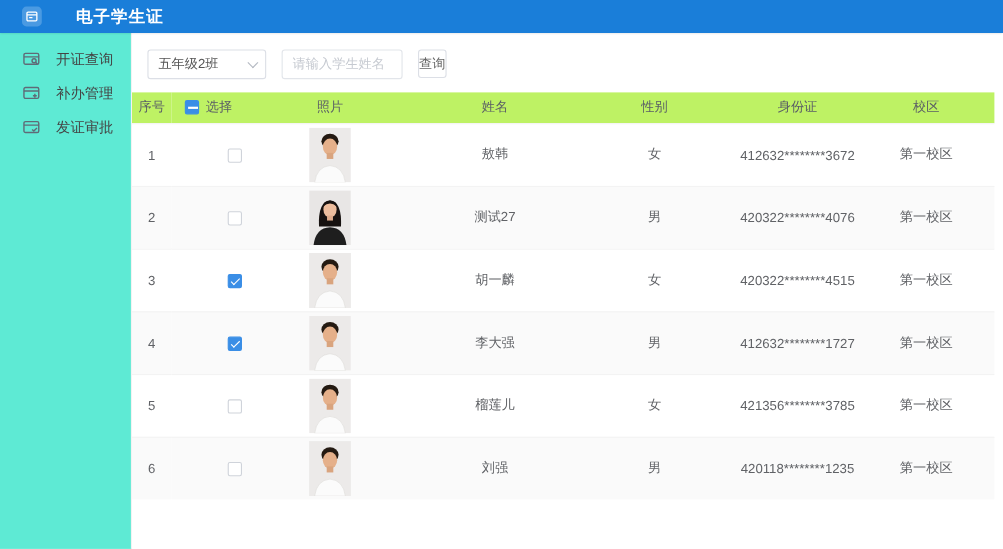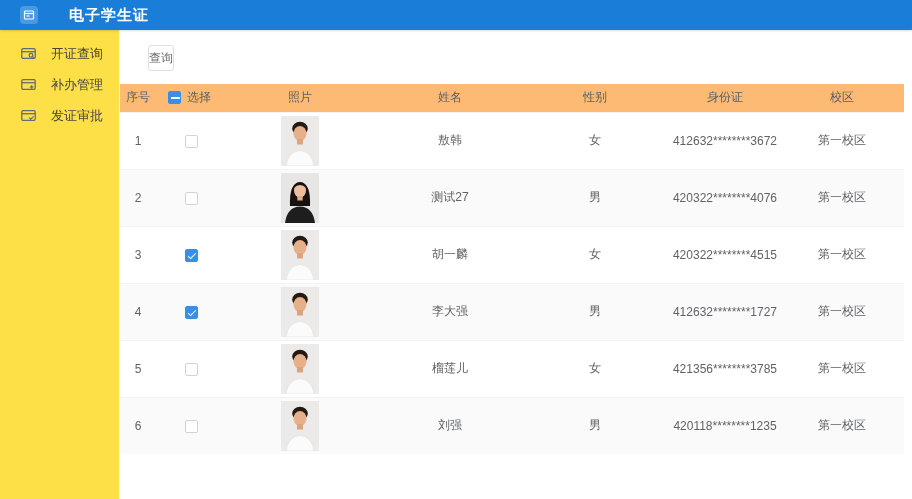--- a/index.html
+++ b/index.html
@@ -10,21 +10,21 @@
   .appbar { position:absolute; left:0; top:0; width:912px; height:30px;
     background:#1a7ed9; display:flex; align-items:center; padding-left:20px;
     box-shadow:0 1px 2px rgba(0,0,0,.15); z-index:5; }
   .logo { width:18px; height:18px; border-radius:4px; background:#4a9ae2;
     display:flex; align-items:center; justify-content:center; }
   .app-title { color:#fff; font-size:15px; font-weight:bold; margin-left:31px;
     letter-spacing:1px; }
 
   
   .sidebar { position:absolute; left:0; top:30px; width:120px; height:469px;
-    background:#fde047; border-right:1px solid #f2f2f2; padding-top:8px; }
+    background:#5eead4; border-right:1px solid #f2f2f2; padding-top:8px; }
   .side-item { height:31px; display:flex; align-items:center; padding-left:20px;
     cursor:pointer; color:#444; font-size:13px; }
   .side-item .s-icon { width:17px; height:17px; margin-right:14px; display:flex;
     align-items:center; }
   .side-item svg { stroke:#5f6b77; }
   .side-item.active { background:#e3f0fb; color:#3a92dd; }
   .side-item.active svg { stroke:#3a92dd; }
 
   
   .main { position:absolute; left:120px; top:30px; width:792px; height:469px;
@@ -40,27 +40,27 @@
     font-family:inherit; }
   .name-input::placeholder { color:#c6cad1; }
   .query-btn { height:26px; padding:0 0; margin-left:14px; background:#fff;
     border:1px solid #dcdfe6; border-radius:3px; font-size:12px; color:#666;
     cursor:pointer; font-family:Liberation Sans, sans-serif; }
 
   .notice { margin:24px 0 0 14px; font-size:12px; height:14px; color:#f0553b; }
 
   
   table { width:100%; border-collapse:collapse; margin-top:12px; table-layout:fixed; }
-  thead tr { background:#fdba74; height:28px; }
+  thead tr { background:#bef264; height:28px; }
   th { font-size:12px; color:#5a5e66; font-weight:normal; text-align:center; }
   tbody tr { height:57px; background:#fff; }
   tbody tr.alt { background:#fafafa; }
   tbody tr { border-top:1px solid #f3f3f3; }
   td { font-size:12px; color:#606266; text-align:center; }
-  .col-select { text-align:center; padding-left:6px; }
+  .col-select { text-align:right; padding-left:6px; }
   th.col-select { display:table-cell; }
   .sel-head { display:flex; align-items:center; gap:6px; padding-left:6px; }
 
   .cb { position:relative; display:inline-block; width:13px; height:13px;
     border:1px solid #cfd3da; border-radius:2px; background:#fff; cursor:pointer;
     vertical-align:middle; }
   .cb.checked, .cb.indeterminate { background:#3a8ee6; border-color:#3a8ee6; }
   .cb.checked::after { content:""; position:absolute; left:4px; top:1px; width:3px;
     height:7px; border:solid #fff; border-width:0 1.7px 1.7px 0; transform:rotate(45deg); }
   .cb.indeterminate::after { content:""; position:absolute; left:2px; top:5px;
@@ -115,20 +115,25 @@
         <path d="M13 15 l2.2 2.2 l4 -4"></path>
       </svg>
     </span>
     <span>发证审批</span>
   </div>
 </div>
 
 <div class="main">
 
   <div class="toolbar">
+    <div class="select-box">
+      <span>五年级2班</span>
+      <span class="chev"></span>
+    </div>
+    <input class="name-input" type="text" placeholder="请输入学生姓名" style="">
     <button class="query-btn">查询</button>
   </div>
 
 
   <table>
     <colgroup>
       <col style="width:36px">
         <col style="width:64px">
         <col style="width:160px">
       <col style="width:140px">

